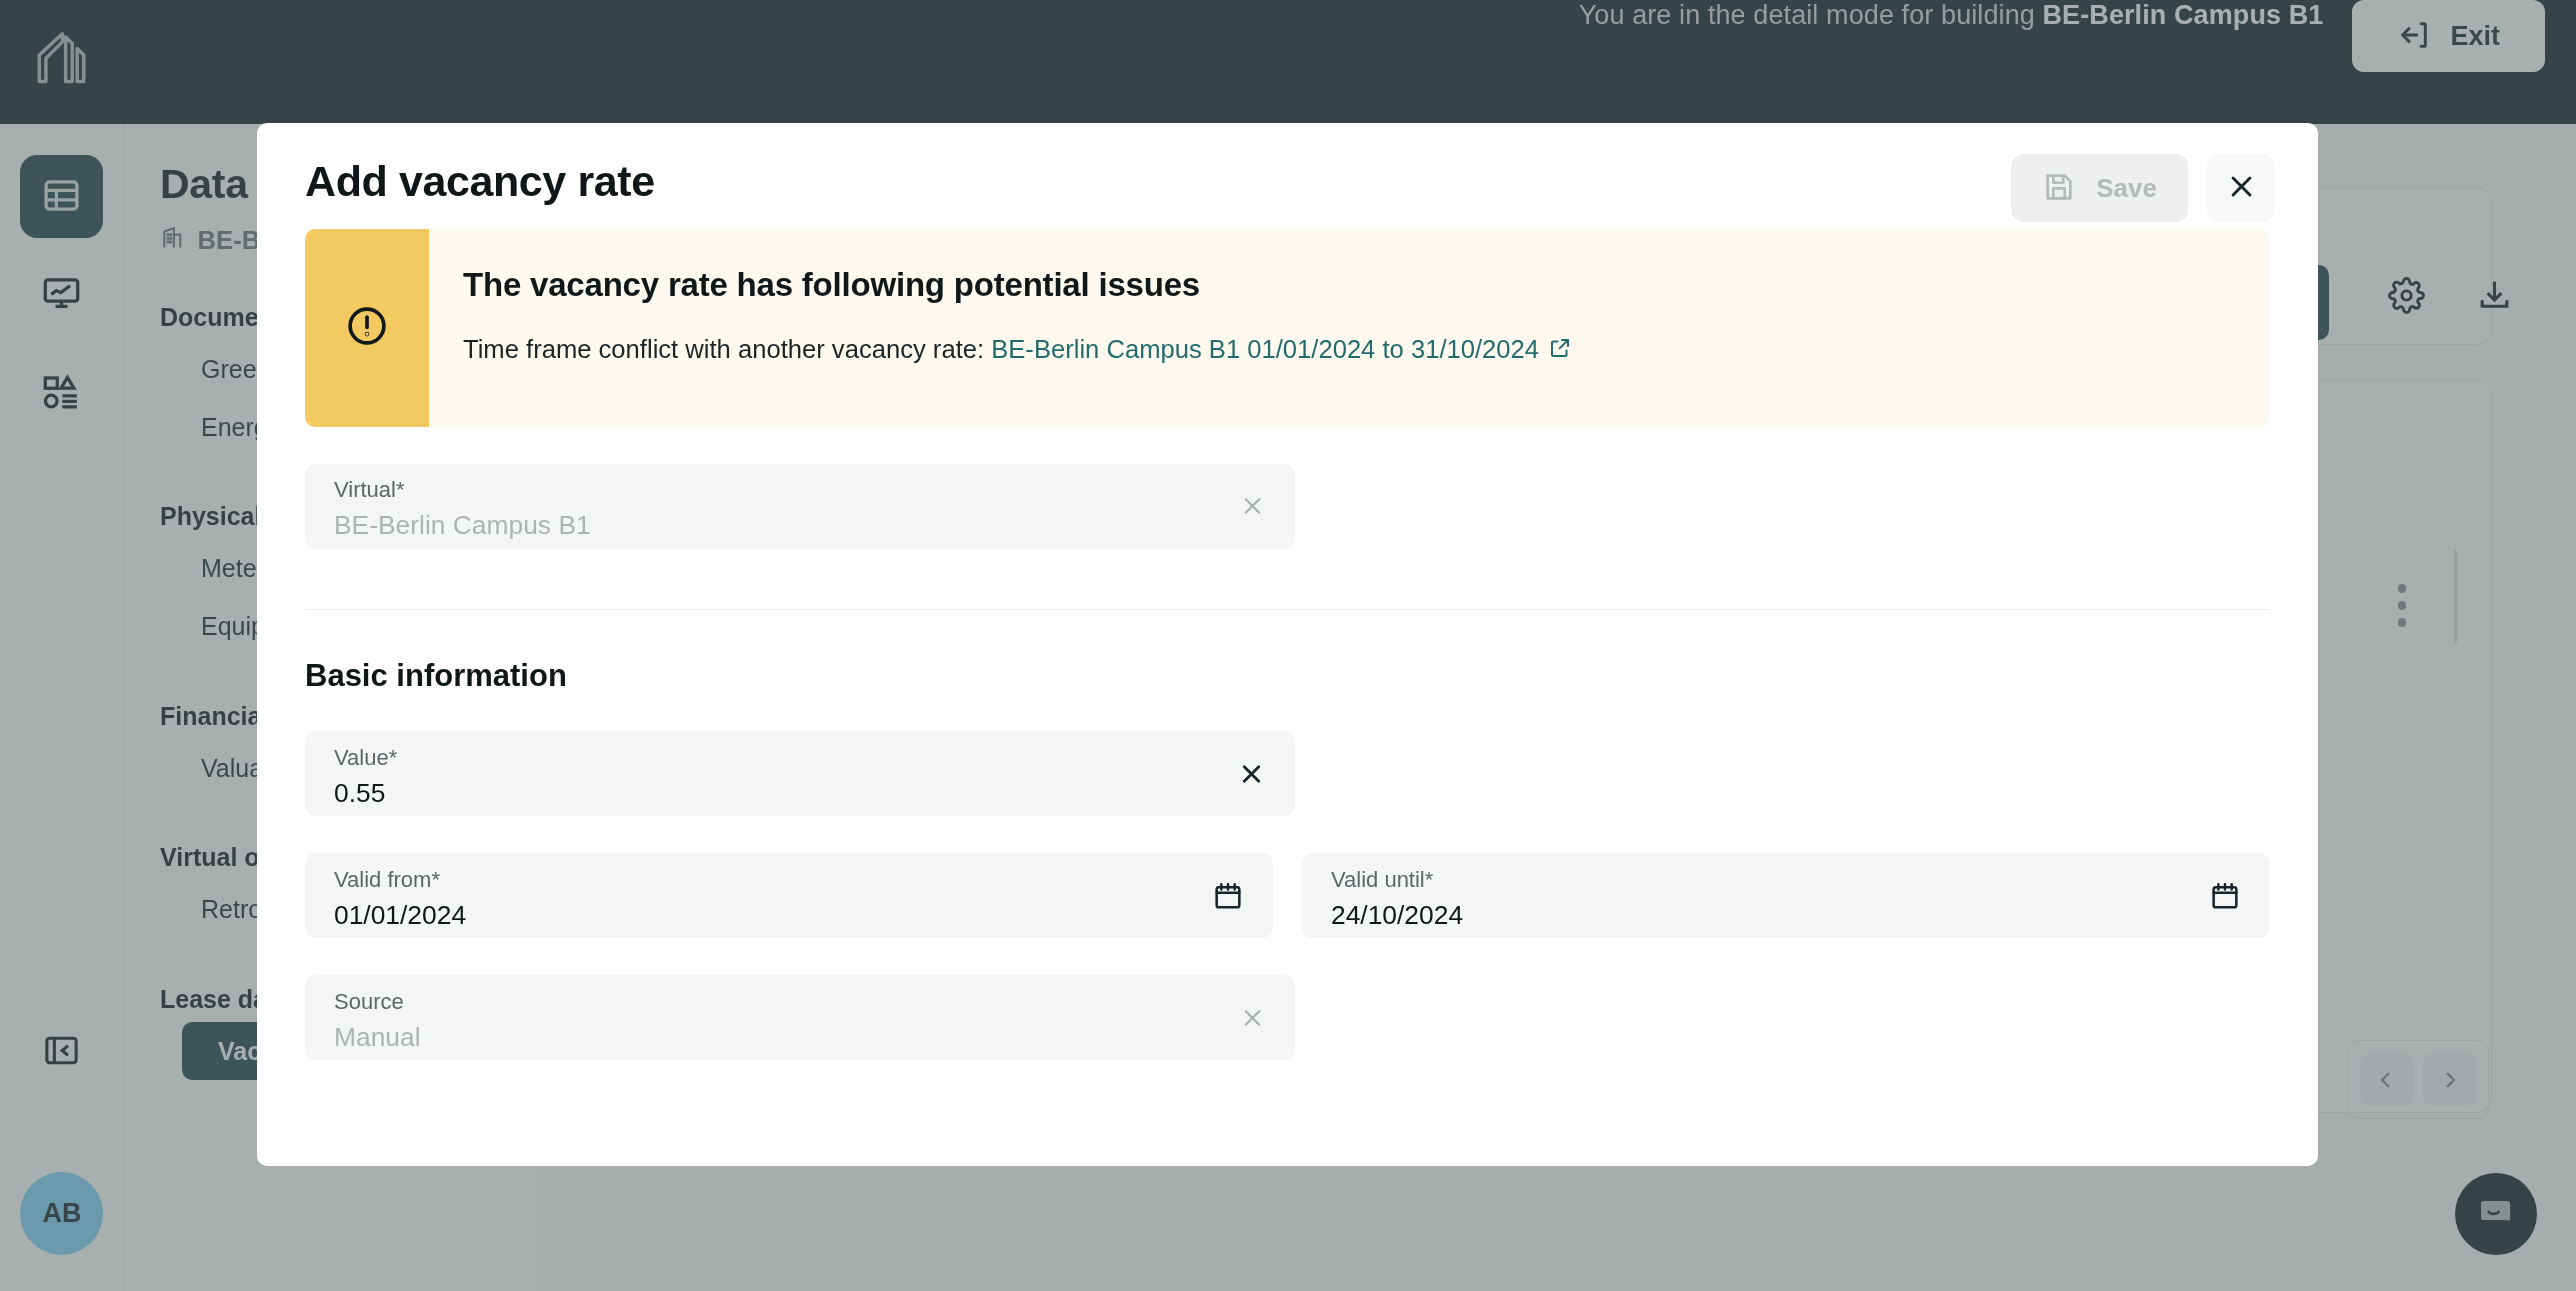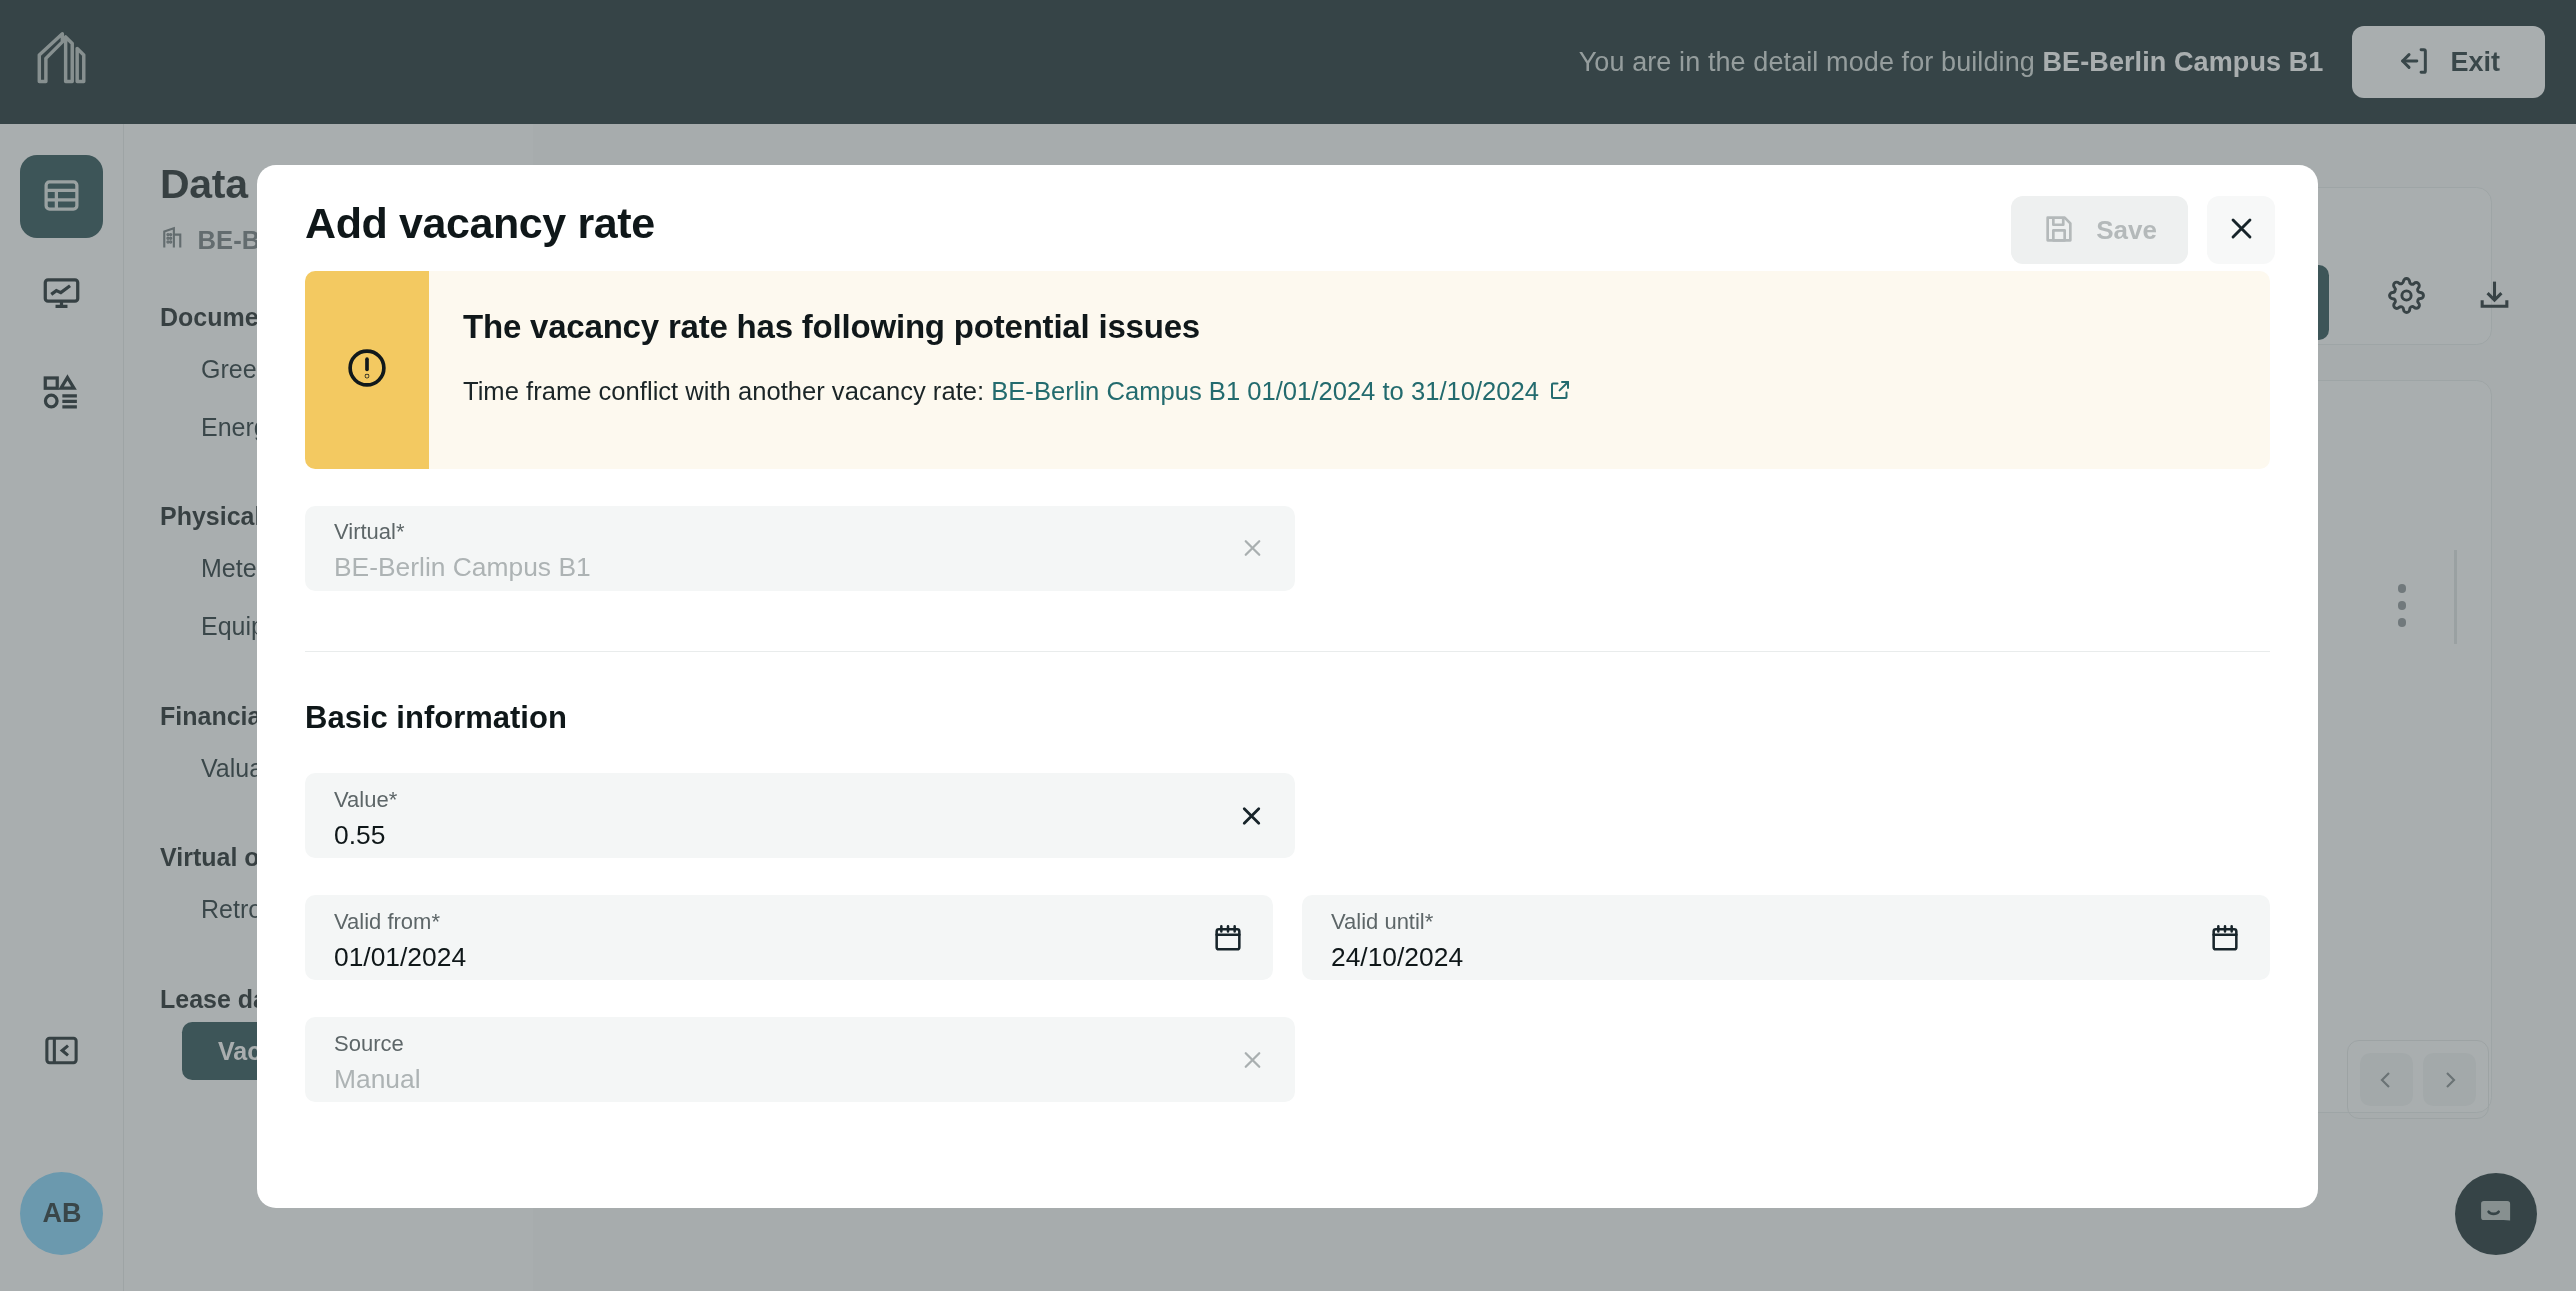--- a/index.html
+++ b/index.html
@@ -25,21 +25,21 @@
     z-index: 5;
   }
   .logo-wrap {
     position: absolute; left: 31px; top: 27px;
     width: 65px; height: 68px;
     display: flex; align-items: center; justify-content: center;
   }
   .topbar-right {
     position: absolute; right: 31px; top: 0;
     height: 124px;
-    display: flex; align-items: center; gap: 29px;
+    display: flex; align-items: flex-start; gap: 29px;
   }
   .detail-mode-text {
     color: #d6dcda;
     font-size: 27px;
     letter-spacing: 0.1px;
     white-space: nowrap;
   }
   .detail-mode-text b { color: #ffffff; font-weight: 700; }
   .exit-btn {
     display: flex; align-items: center; gap: 19px;
@@ -177,24 +177,23 @@
     background: rgba(90,100,102,0.52);
     z-index: 10;
   }
 
   
   .modal {
     position: absolute;
     left: 257px; top: 123px;
     width: 2061px; height: 1043px;
     background: #ffffff;
-    border-radius: 19px;
+    border-radius: 10px;
     z-index: 20;
     overflow: hidden;
-    margin-top: 42px;
   }
   .modal-head {
     position: relative;
     height: 92px;
     padding: 34px 48px 0 48px;
   }
   .modal-title {
     font-size: 43px; font-weight: 700; color: #0f1719;
     letter-spacing: -0.4px;
   }

